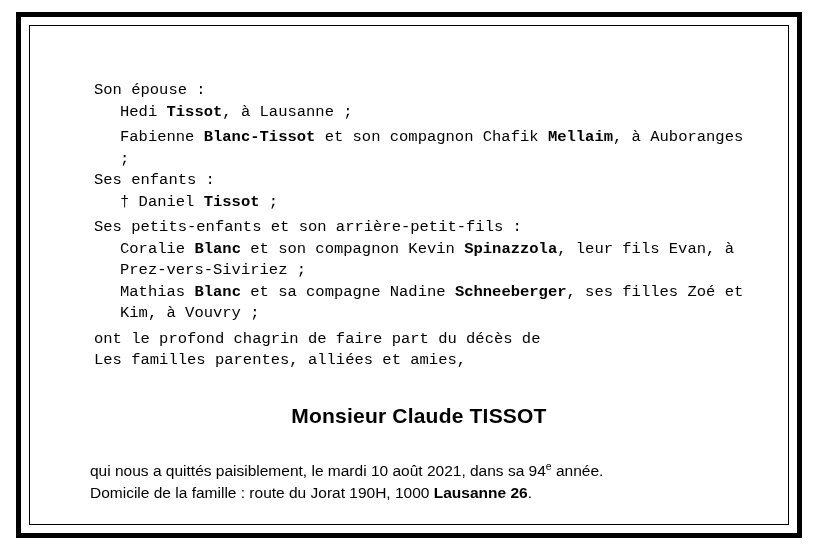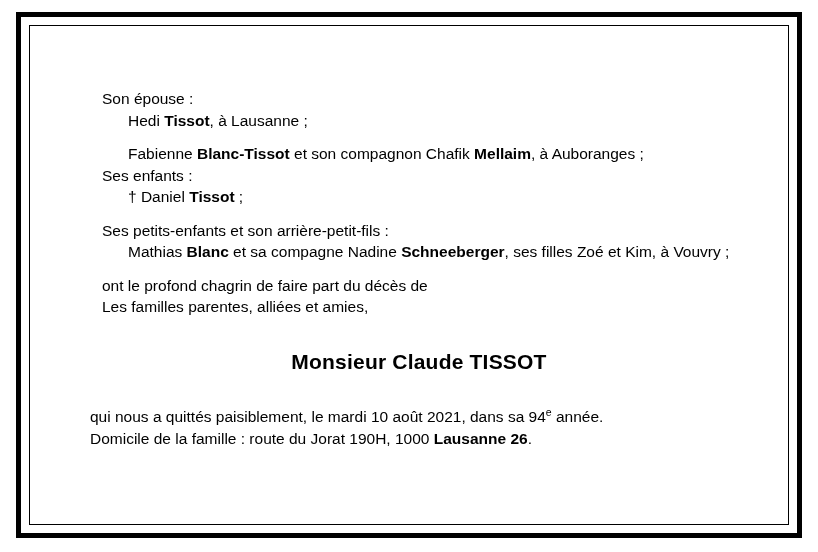--- a/index.html
+++ b/index.html
@@ -76,21 +76,21 @@
     letter-spacing: 0.2px;
     margin-top: 33px;
     margin-bottom: 34px;
   }
   .closing .line { margin: 0; }
   sup.ord {
     font-size: 10.5px;
     vertical-align: super;
     line-height: 0;
   }
-  .blk-spouse, .blk-children, .blk-grand, .blk-final { margin: 12px; }
+  .blk-spouse, .blk-children, .blk-grand, .blk-final { margin: 4px; font-family: Liberation Mono, monospace; }
 </style>
 </head>
 <body>
 
 <div class="page">
   <div class="frame-outer">
     <div class="frame-inner">
       <div class="content">
 
         <div class="blk-spouse">
@@ -99,20 +99,21 @@
         </div>
 
         <div class="blk-children">
           <div class="line indent"><span>Fabienne </span><b>Blanc-Tissot</b><span> et son compagnon Chafik </span><b>Mellaim</b><span>, à Auboranges ;</span></div>
           <div class="line">Ses enfants :</div>
           <div class="line indent"><span>† Daniel </span><b>Tissot</b><span></span><b></b><span> ;</span></div>
         </div>
 
         <div class="blk-grand">
           <div class="line">Ses petits-enfants et son arrière-petit-fils :</div>
+          <div class="line hang"><span class="inner-ind"></span><span>Coralie </span><b>Blanc</b><span> et son compagnon Kevin </span><b>Spinazzola</b><span>, leur fils Evan, à Prez-vers-Siviriez ;</span></div>
           <div class="line hang"><span class="inner-ind"></span><span>Mathias </span><b>Blanc</b><span> et sa compagne Nadine </span><b>Schneeberger</b><span>, ses filles Zoé et Kim, à Vouvry ;</span></div>
         </div>
 
         <div class="blk-final">
           <div class="line">ont le profond chagrin de faire part du décès de</div>
           <div class="line">Les familles parentes, alliées et amies,</div>
         </div>
 
         <div class="deceased-name">Monsieur Claude TISSOT</div>
 

